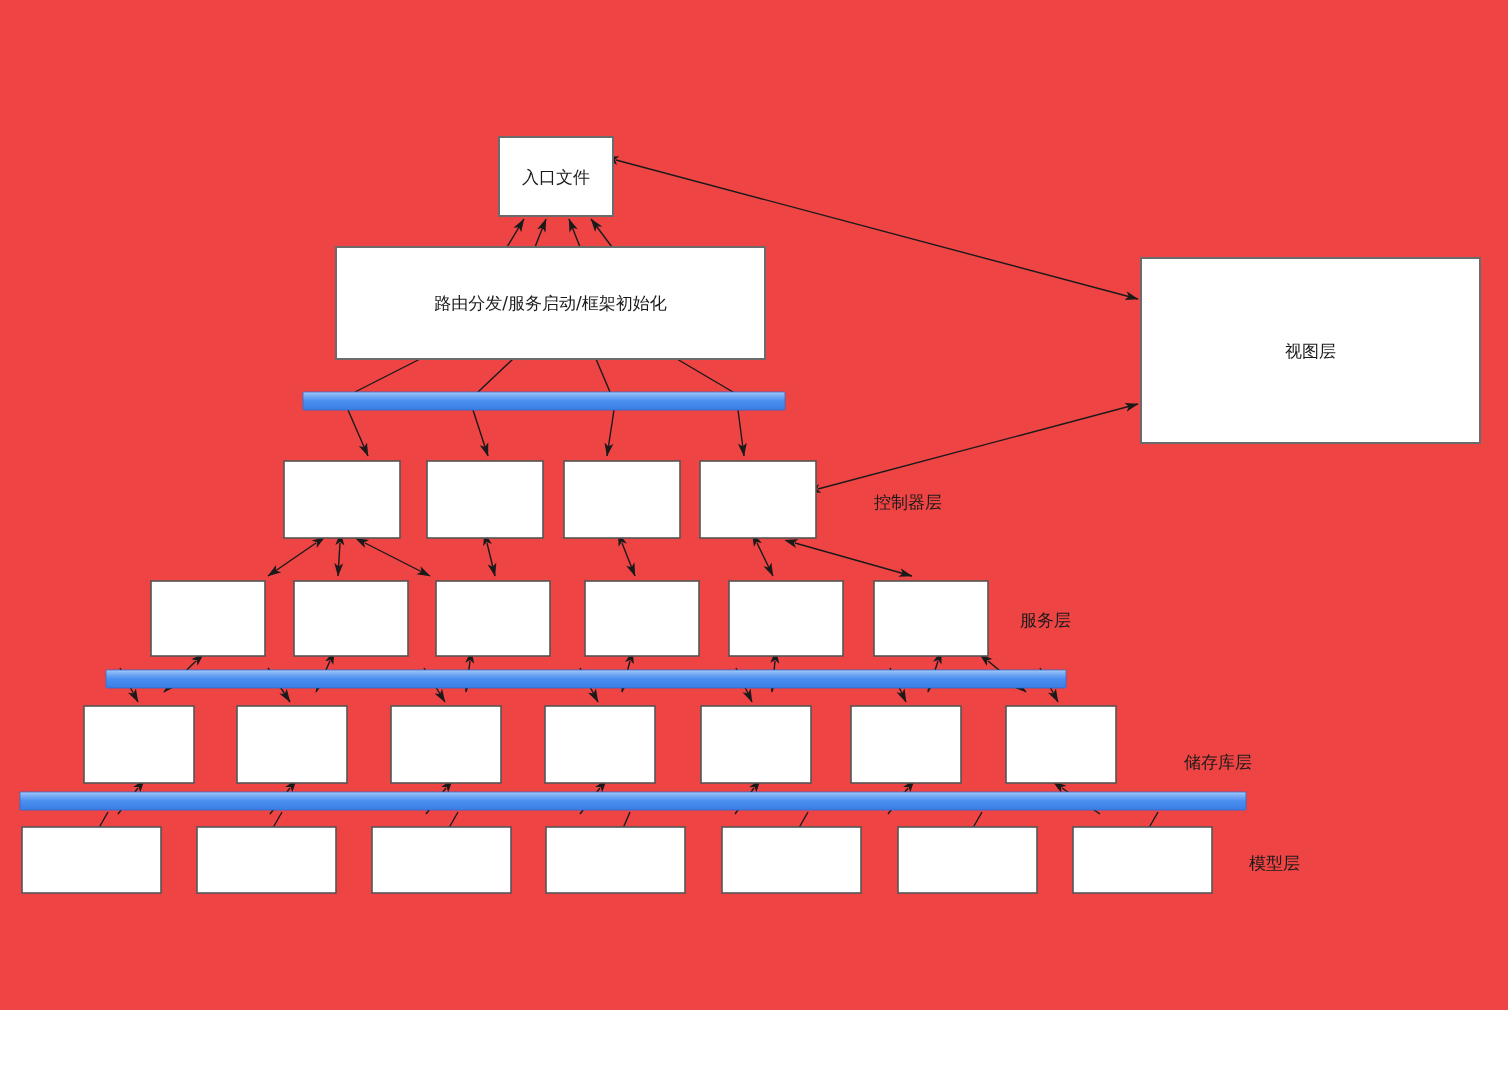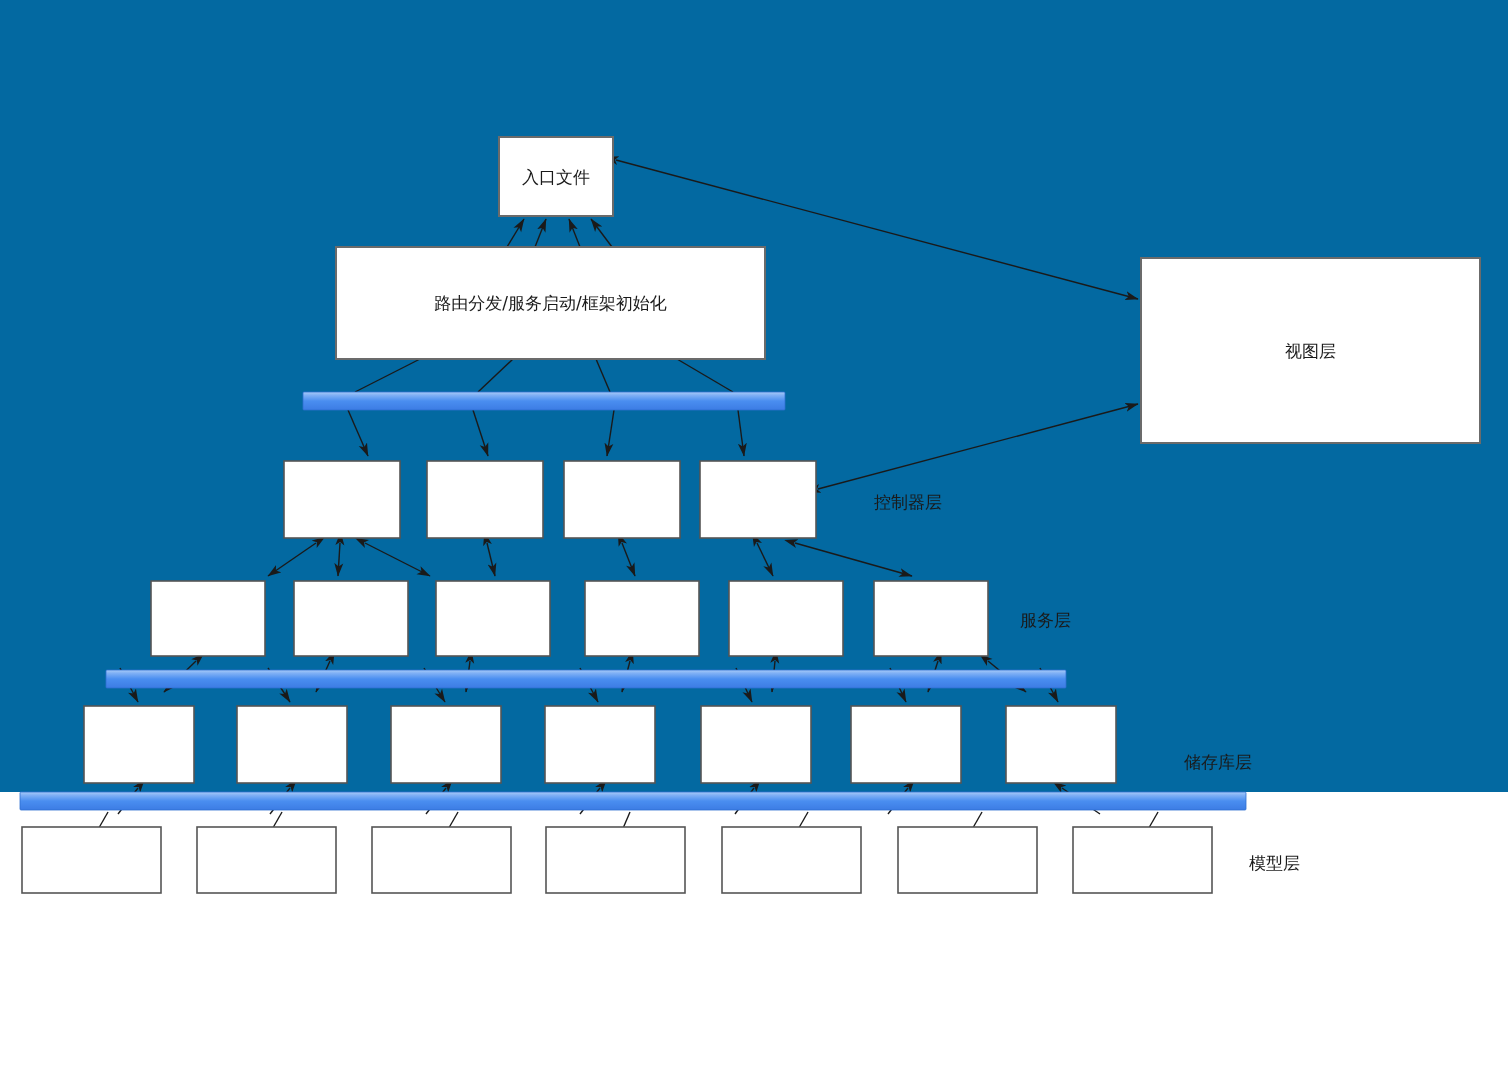--- a/index.html
+++ b/index.html
@@ -10,22 +10,22 @@
   }
   body {
     width: 1508px;
     height: 1078px;
     font-family: "DejaVu Sans", "Liberation Sans", sans-serif;
     overflow: hidden;
   }
   #diagram-root {
     position: relative;
     width: 1508px;
-    height: 792px;
-    background: #0369a1;
+    height: 1010px;
+    background: #ef4444;
   }
   svg.canvas {
     position: absolute;
     left: 0;
     top: 0;
     width: 1508px;
     height: 1078px;
   }
   .node-rect {
     fill: #ffffff;

